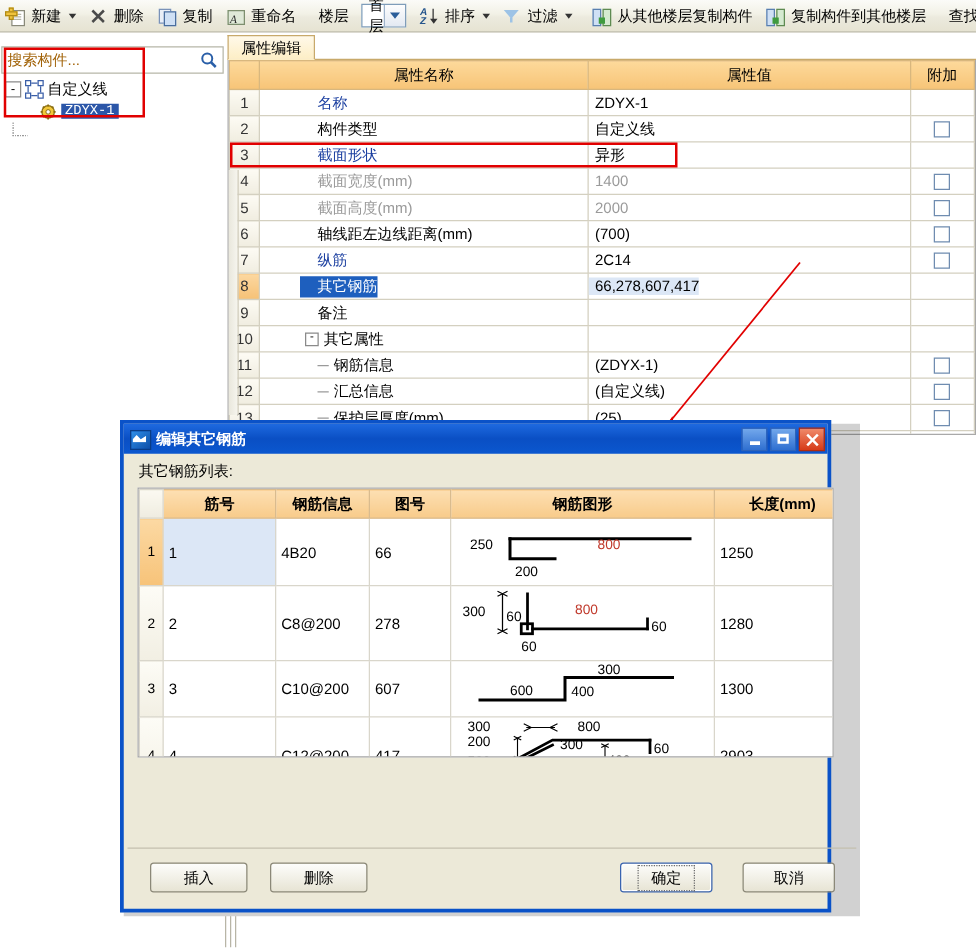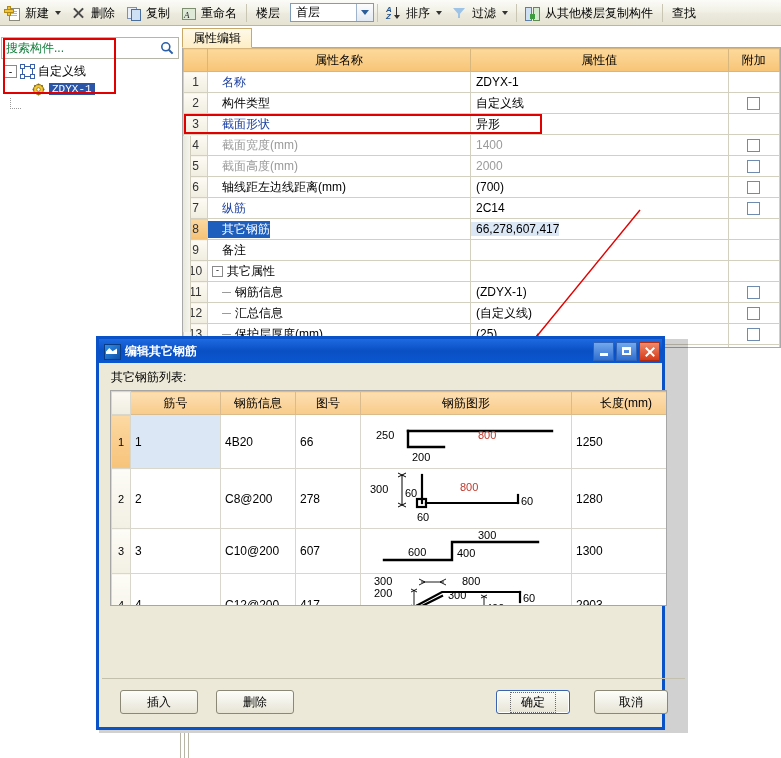--- a/index.html
+++ b/index.html
@@ -69,21 +69,21 @@
   }
   .tb-combo .dd i{
     display:block;width:0;height:0;border-left:4px solid transparent;border-right:4px solid transparent;border-top:5px solid #2a5d99;
   }
 
   
   #searchbox{
     position:absolute;left:1px;top:37px;width:178px;height:22px;
     background:#fff;border:1px solid #b6b6a8;box-sizing:border-box;display:flex;align-items:center;
   }
-  #searchbox .ph{flex:1;padding-left:4px;font-size:12px;color:#15803d;}
+  #searchbox .ph{flex:1;padding-left:4px;font-size:12px;color:#a16207;}
   #searchbox .mag{width:22px;display:flex;align-items:center;justify-content:center;}
   .mag svg{display:block;}
 
   #tree{
     position:absolute;left:4px;top:62px;width:150px;height:42px;
   }
   .tnode{display:flex;align-items:center;height:18px;white-space:nowrap;}
   .texp{
     width:11px;height:11px;border:1px solid #8a8a8a;background:#fff;
     display:flex;align-items:center;justify-content:center;font-size:10px;line-height:9px;
@@ -126,21 +126,21 @@
   table.pg th,table.pg td{border:1px solid #d4d0c0;padding:0;height:20px;}
   table.pg th{
     background:linear-gradient(to bottom,#fdd99a,#f7c477);
     font-weight:normal;color:#000;text-align:center;height:22px;
     border:1px solid #d8b77e;
   }
   .c-num{width:22px;background:linear-gradient(to bottom,#fdfbf4,#f0ede0);text-align:center;color:#333;}
   .c-name{width:250px;}
   .c-val{width:245px;}
   .c-att{width:48px;text-align:center;}
-  .pname{padding-left:14px;}
+  .pname{padding-left:14px;margin-left:32px;}
   .pname.ind{padding-left:26px;}
   .pval{padding-left:5px;}
   .blue{color:#1b3fa0;}
   .gray{color:#9a9a9a;}
   .rowsel .pname{background:#1e5fbe;color:#fff;}
   .rowsel .pval{background:#dce7f6;}
   .rowsel .c-num{background:linear-gradient(to bottom,#fcd8a0,#f6c176);}
   .chk{
     display:inline-block;width:11px;height:11px;background:#fff;border:1px solid #6f8cb0;vertical-align:middle;
   }
@@ -191,21 +191,21 @@
   #dlg-sub{position:absolute;left:3px;top:27px;width:583px;height:22px;
     display:flex;align-items:center;padding-left:9px;box-sizing:border-box;font-size:12px;}
 
   #dlg-grid{
     position:absolute;left:11px;top:51px;width:557px;height:216px;
     background:#fff;border:1px solid #a6a6a6;box-sizing:border-box;overflow:hidden;
   }
   table.dg{border-collapse:collapse;table-layout:fixed;width:100%;font-size:12px;}
   table.dg th{
     background:linear-gradient(to bottom,#fddfb2,#f8cb8a);
-    border:1px solid #d9bb8e;font-weight:normal;height:20px;text-align:center;
+    border:1px solid #d9bb8e;font-weight:bold;height:20px;text-align:center;
   }
   table.dg td{border:1px solid #d9d6cb;padding:0;vertical-align:middle;}
   .dg .h-num{width:16px;background:linear-gradient(to bottom,#fbf9f1,#efece0);border:1px solid #d9d6cb;}
   .dg .d-num{width:16px;text-align:center;background:linear-gradient(to bottom,#fdfcf6,#f2efe3);font-size:11px;}
   .dg .d-num.sel{background:linear-gradient(to bottom,#fcd9a3,#f7c379);}
   .dg .c1{width:87px;}
   .dg .c2{width:72px;}
   .dg .c3{width:62px;}
   .dg .c4{width:208px;}
   .dg .c5{width:106px;}
@@ -303,20 +303,28 @@
 
   <div class="tb-item">
     <span class="ico ico-flr">
         <i class="b1"></i>
         <i class="b2"></i>
         <i class="ga"></i>
       </span>
     <span class="lbl">从其他楼层复制构件</span>
   </div>
 
+  <div class="tb-item">
+    <span class="ico ico-flr">
+        <i class="b1"></i>
+        <i class="b2"></i>
+        <i class="ga"></i>
+      </span>
+    <span class="lbl">复制构件到其他楼层</span>
+  </div>
 
   <div class="tb-sep"></div>
 
   <div class="tb-item">
     <span class="lbl">查找</span>
 
   </div>
 </div>
 
 <div id="searchbox">

